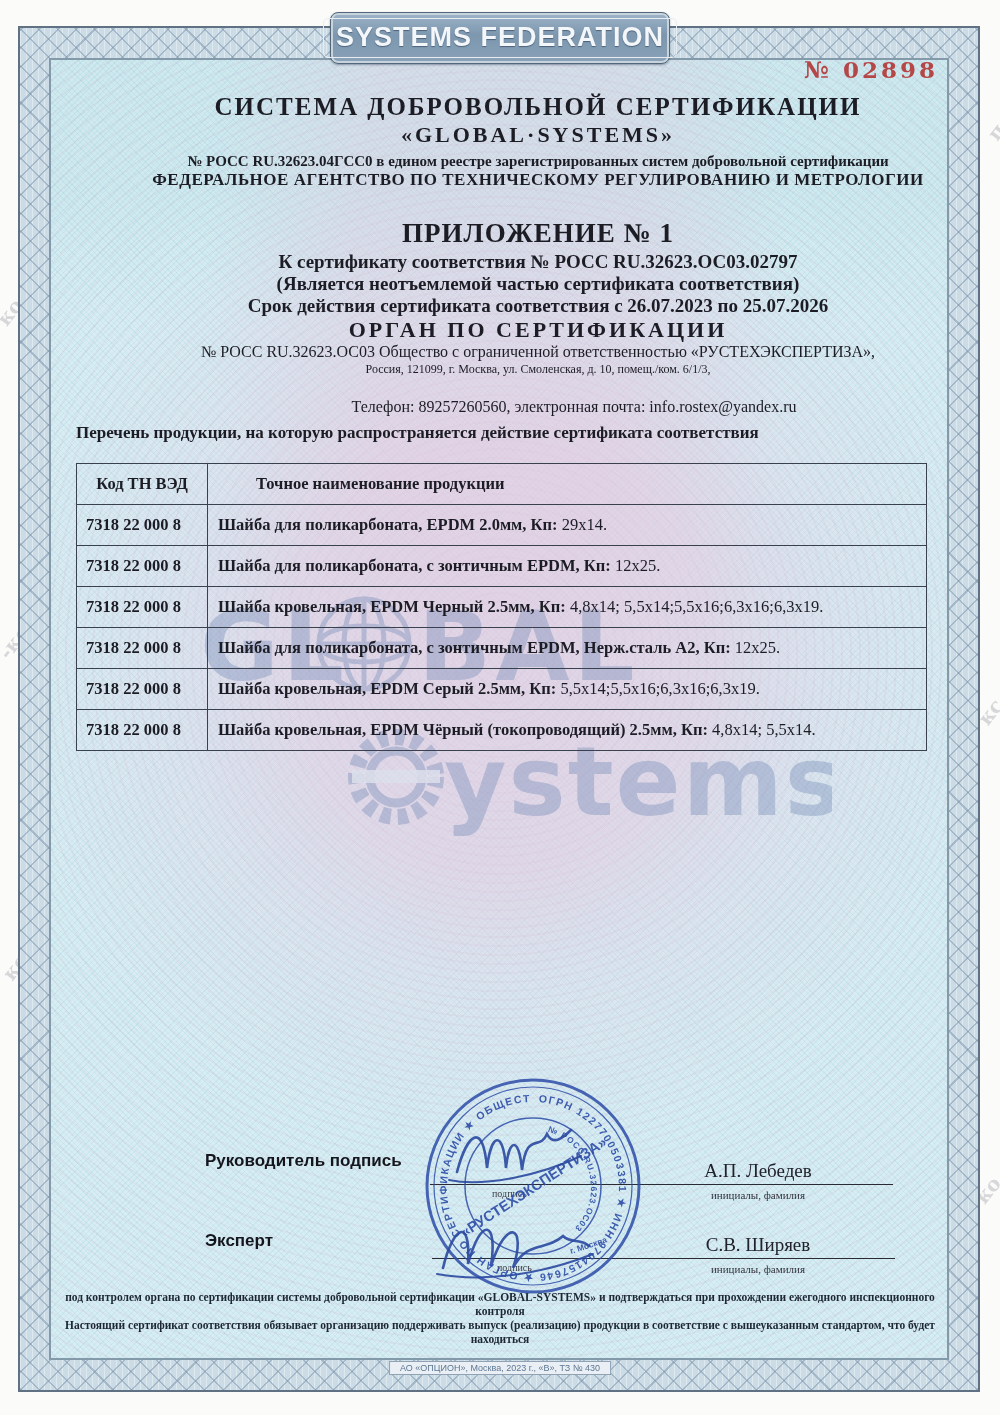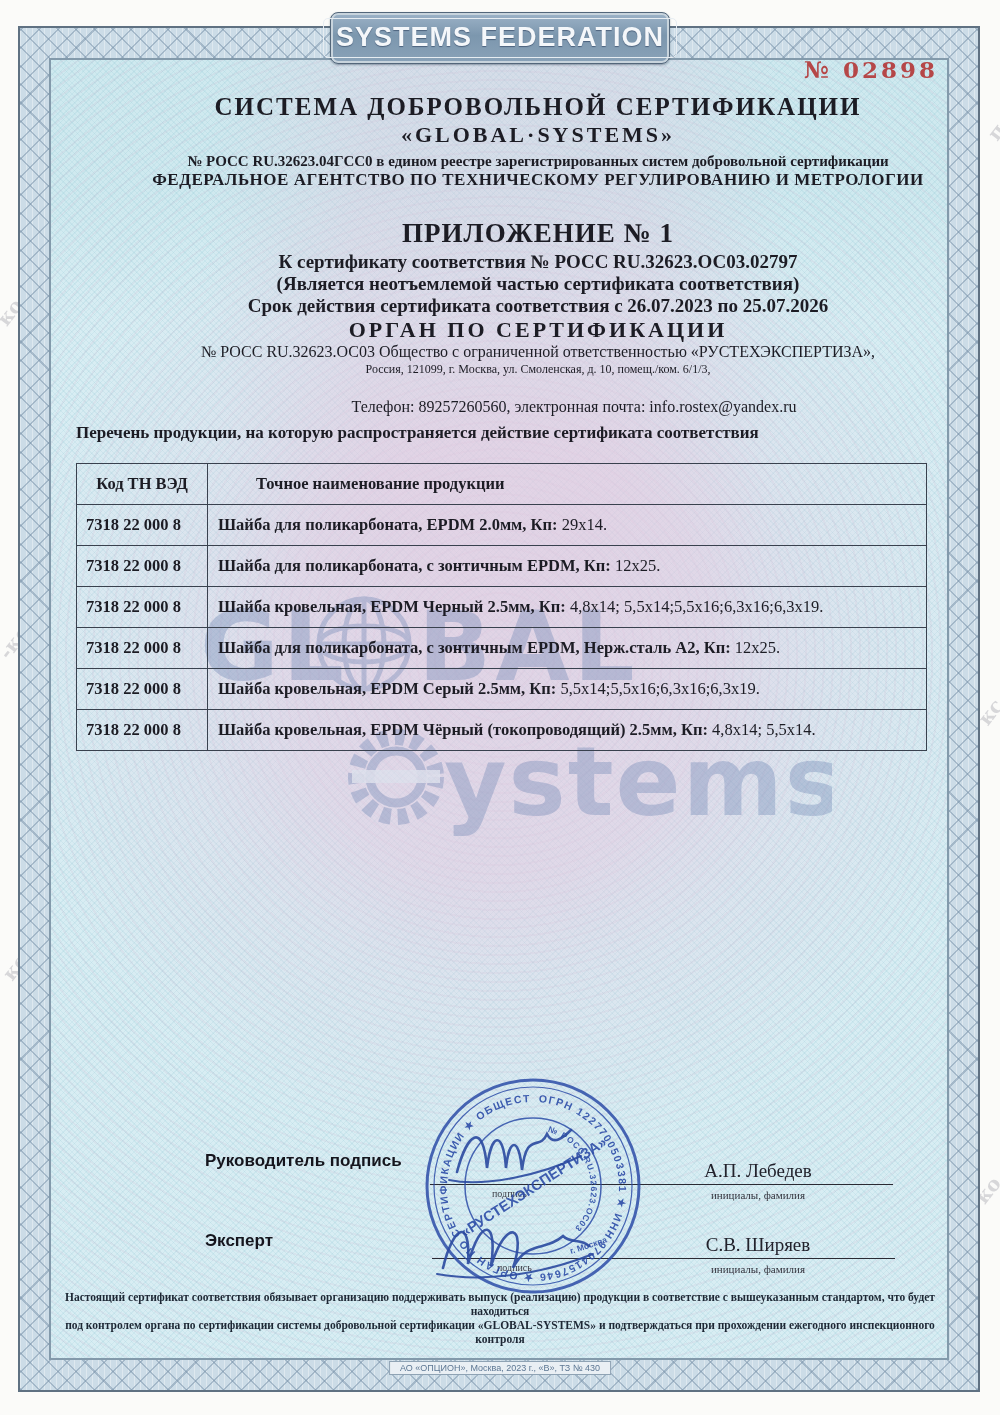--- a/index.html
+++ b/index.html
@@ -257,17 +257,17 @@
     <g stroke="#2b4aa0" stroke-width="2.6" fill="none" stroke-linecap="round" opacity="0.9">
       <path d="M44,104 C54,66 70,52 74,100 C78,66 90,60 93,100 C96,70 106,68 109,102 C114,62 126,84 134,66 C140,78 150,70 158,62"></path>
       <path d="M36,112 C72,120 130,106 168,88" stroke-width="2"></path>
       <path d="M30,200 C40,158 58,148 55,196 C68,148 85,152 78,198 C94,148 114,158 100,200 C114,172 132,184 150,168 C158,176 168,170 176,178"></path>
       <path d="M24,206 C80,216 140,202 180,186" stroke-width="2"></path>
     </g>
   </svg>
 </div>
 
 <div class="abs foot">
+  <div>под контролем органа по сертификации системы добровольной сертификации «GLOBAL-SYSTEMS» и подтверждаться при прохождении ежегодного инспекционного контроля</div>
   <div>Настоящий сертификат соответствия обязывает организацию поддерживать выпуск (реализацию) продукции в соответствие с вышеуказанным стандартом, что будет находиться</div>
-  <div>под контролем органа по сертификации системы добровольной сертификации «GLOBAL-SYSTEMS» и подтверждаться при прохождении ежегодного инспекционного контроля</div>
 </div>
 
 <div class="abs imprint">АО «ОПЦИОН», Москва, 2023 г., «В», ТЗ № 430</div>
 
 </body></html>

